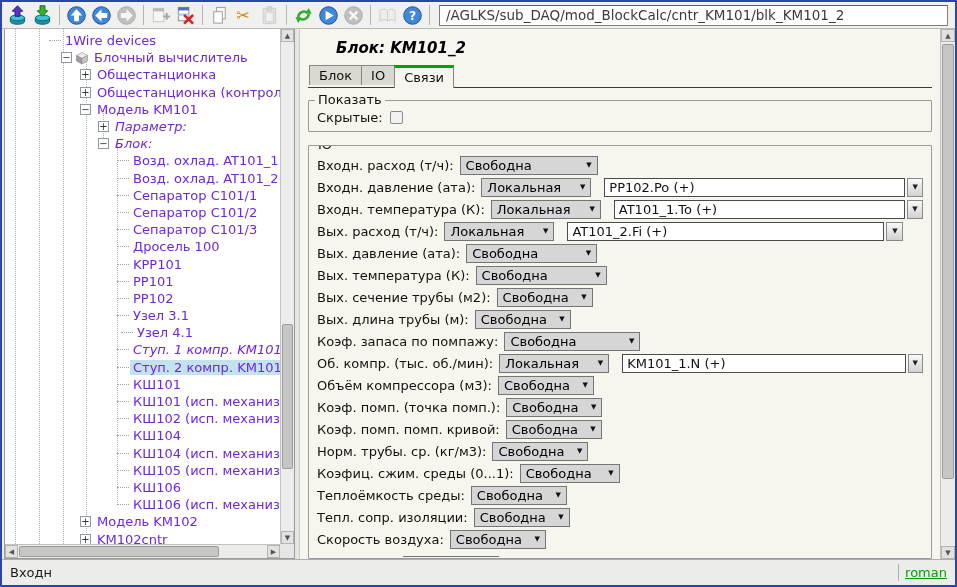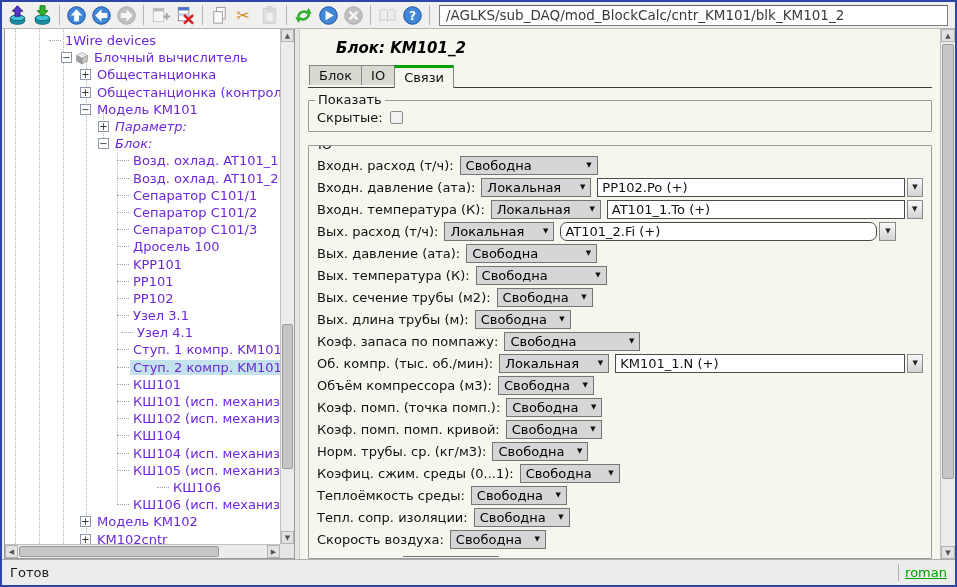--- a/index.html
+++ b/index.html
@@ -49,21 +49,21 @@
   .glabel{position:absolute;top:-9px;left:6px;background:#f6f6ee;padding:0 3px;font-size:13px;color:#111;}
   .group-show{margin-top:12px;padding:9px 8px 6px;}
   .chkrow{display:flex;align-items:center;font-size:13px;color:#111;}
   .checkbox{width:13px;height:13px;border:1px solid #8a8a8a;border-radius:2px;background:#f2f2f0;margin-left:7px;}
   .group-io{flex:1 1 auto;overflow:hidden;margin-top:13px;display:flex;flex-direction:column;padding:8px 8px 0;}
   .iorow{flex:0 0 22px;height:22px;display:flex;align-items:center;font-size:13px;white-space:nowrap;color:#111;}
   .iolabel{margin-right:6px;}
   .combo{display:inline-flex;align-items:center;justify-content:space-between;height:19px;background:#d6d6d6;
          border:1px solid #757575;padding:0 5px;font-size:13px;color:#000;flex:0 0 auto;}
   .carr{font-size:7px;margin-left:8px;color:#111;}
-  .linkfield{margin-left:6px;height:19px;border:1px solid #4a4a4a;background:#fff;
+  .linkfield{margin-left:13px;height:19px;border:1px solid #4a4a4a;background:#fff;
              font:13px "DejaVu Sans",sans-serif;color:#111;padding:0 4px;}
   .dropbtn{width:17px;height:19px;border:1px solid #8a8a8a;background:linear-gradient(#f8f8f8,#d2d2d2);
            display:inline-flex;align-items:center;justify-content:center;font-size:7px;margin-left:2px;color:#222;}
   .iorow-clip{flex:0 0 7px;height:7px;overflow:hidden;}
   
   .statusbar{flex:0 0 26px;display:flex;align-items:center;background:#ececea;border-top:1px solid #aeaeac;
              font-size:13px;padding:0 8px;color:#1a1a1a;}
   .st-msg{flex:1;}
   .st-sep{width:1px;align-self:stretch;background:#b0b0ae;margin:4px 6px;}
   .st-user{text-decoration:underline;}
@@ -265,21 +265,21 @@
               <span class="tlabel">PP102</span>
             </div>
             <div class="trow" style="padding-left: 112px;">
               <span class="dash"></span>
               <span class="tlabel">Узел 3.1</span>
             </div>
             <div class="trow" style="padding-left: 116px;">
               <span class="dash"></span>
               <span class="tlabel">Узел 4.1</span>
             </div>
-            <div class="trow" style="padding-left: 112px;">
+            <div class="trow" style="padding-left: 112px; font-style: italic;">
               <span class="dash"></span>
               <span class="tlabel">Ступ. 1 компр. KM101</span>
             </div>
             <div class="trow" style="padding-left: 112px;">
               <span class="dash"></span>
               <span class="tlabel sel">Ступ. 2 компр. KM101</span>
             </div>
             <div class="trow" style="padding-left: 112px;">
               <span class="dash"></span>
               <span class="tlabel">КШ101</span>
@@ -297,21 +297,21 @@
               <span class="tlabel">КШ104</span>
             </div>
             <div class="trow" style="padding-left: 112px;">
               <span class="dash"></span>
               <span class="tlabel">КШ104 (исп. механизм)</span>
             </div>
             <div class="trow" style="padding-left: 112px;">
               <span class="dash"></span>
               <span class="tlabel">КШ105 (исп. механизм)</span>
             </div>
-            <div class="trow" style="padding-left: 112px; margin-left: 40px;">
+            <div class="trow" style="padding-left: 112px;">
               <span class="dash"></span>
               <span class="tlabel">КШ106</span>
             </div>
             <div class="trow" style="padding-left: 112px;">
               <span class="dash"></span>
               <span class="tlabel">КШ106 (исп. механизм)</span>
             </div>
             <div class="trow" style="padding-left: 75px;">
               <span class="exp">+</span>
               <span class="tlabel">Модель KM102</span>
@@ -381,21 +381,21 @@
                 </span>
                 <input class="linkfield" type="text" value="AT101_1.To (+)" style="width: 310px;">
                 <span class="dropbtn">▼</span>
               </div>
               <div class="iorow">
                 <span class="iolabel">Вых. расход (т/ч):</span>
                 <span class="combo" style="width: 110px;">
                   <span>Локальная</span>
                   <span class="carr">▼</span>
                 </span>
-                <input class="linkfield" type="text" value="AT101_2.Fi (+)" style="width: 317px; border-radius: 7px;">
+                <input class="linkfield" type="text" value="AT101_2.Fi (+)" style="width: 317px;">
                 <span class="dropbtn">▼</span>
               </div>
               <div class="iorow">
                 <span class="iolabel">Вых. давление (ата):</span>
                 <span class="combo" style="width: 131px;">
                   <span>Свободна</span>
                   <span class="carr">▼</span>
                 </span>
               </div>
               <div class="iorow">
@@ -501,18 +501,18 @@
       </div>
       <div class="rp-sbv">
         <span class="sbtn" style="left:0;right:0;top:0;height:13px;">▲</span>
         <span class="sthumb" style="left:1px;right:1px;top:15px;height:435px;"></span>
         <span class="sbtn" style="left:0;right:0;bottom:0;height:13px;">▼</span>
       </div>
     </div>
   </div>
 
   <div class="statusbar">
-    <span class="st-msg">Готов</span>
+    <span class="st-msg">Входн</span>
     <span class="st-sep"></span>
     <span class="st-user" style="color:#00a200;">roman</span>
   </div>
 
 </div>
 
 </body></html>

